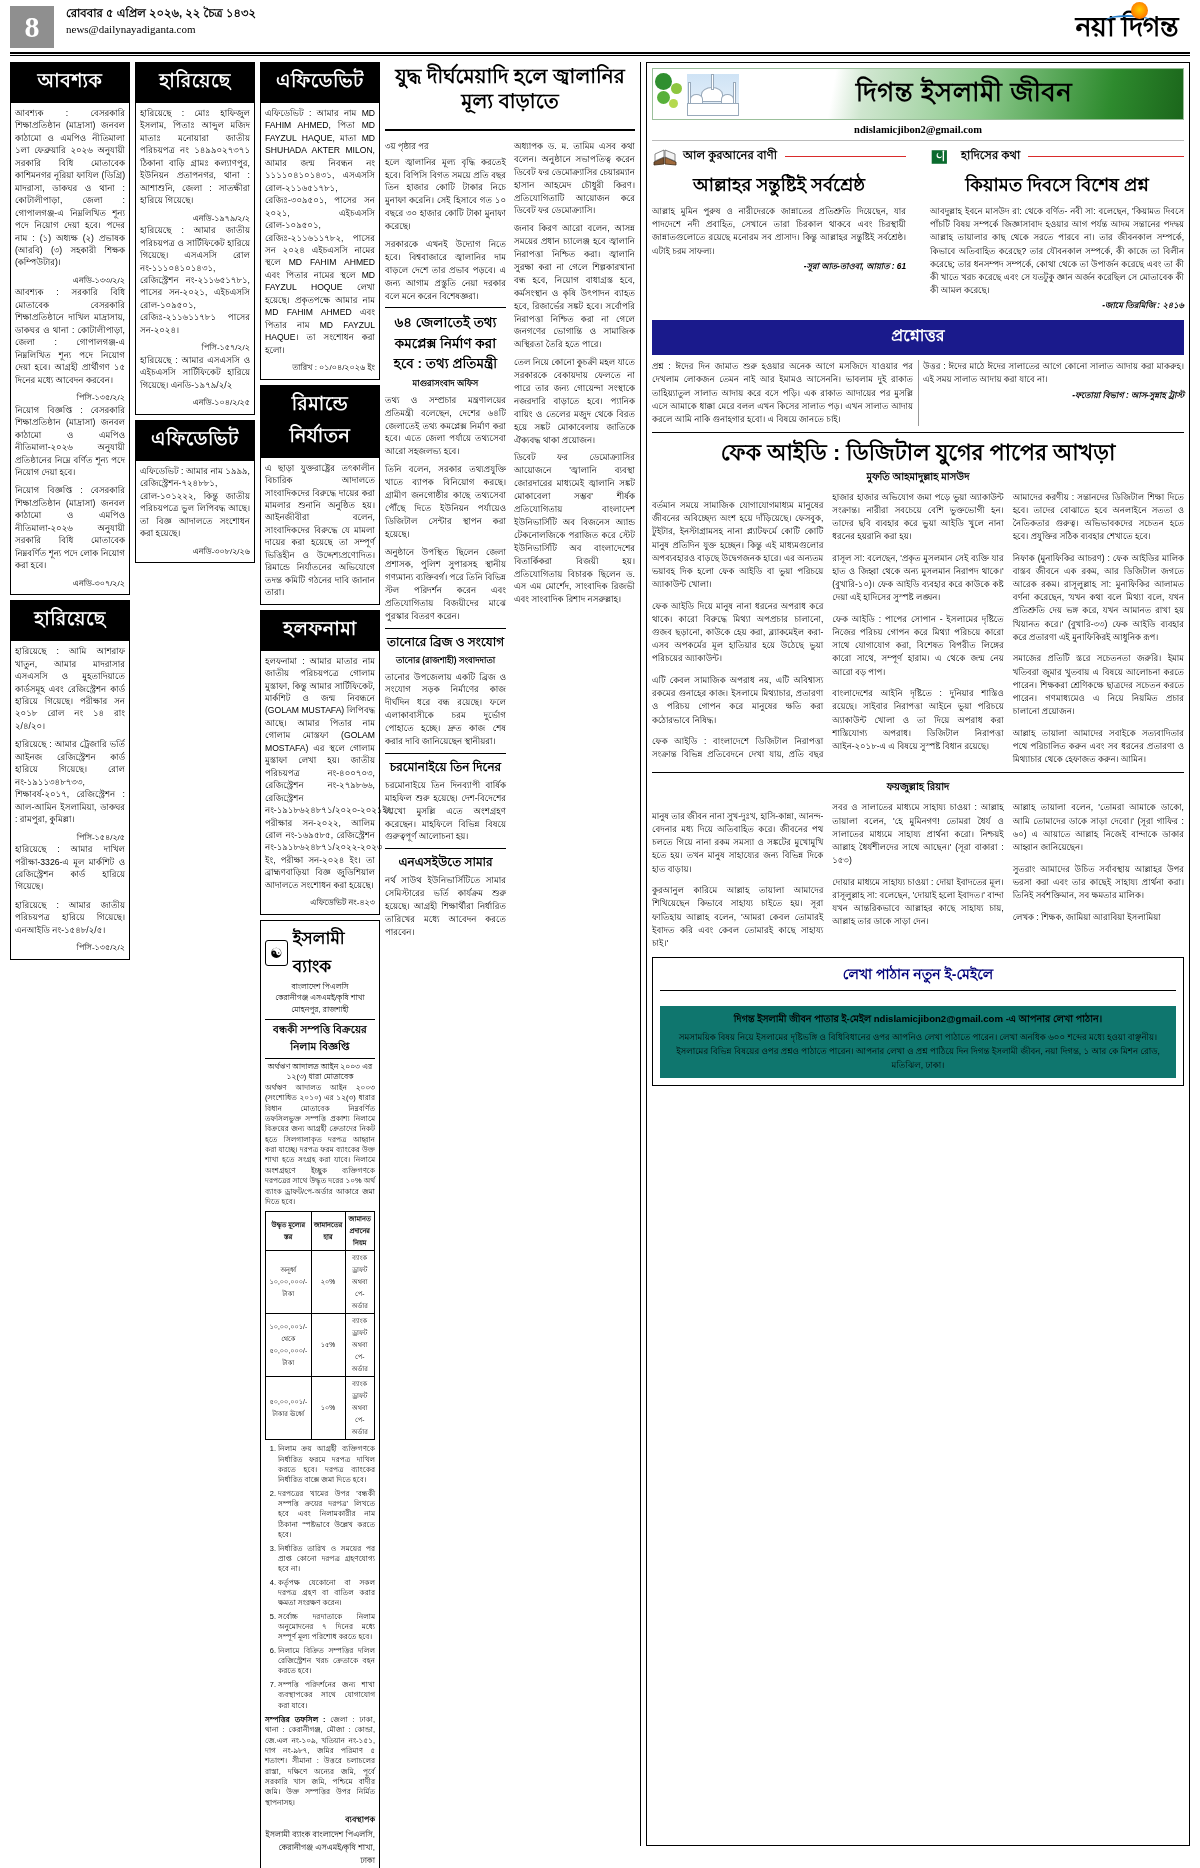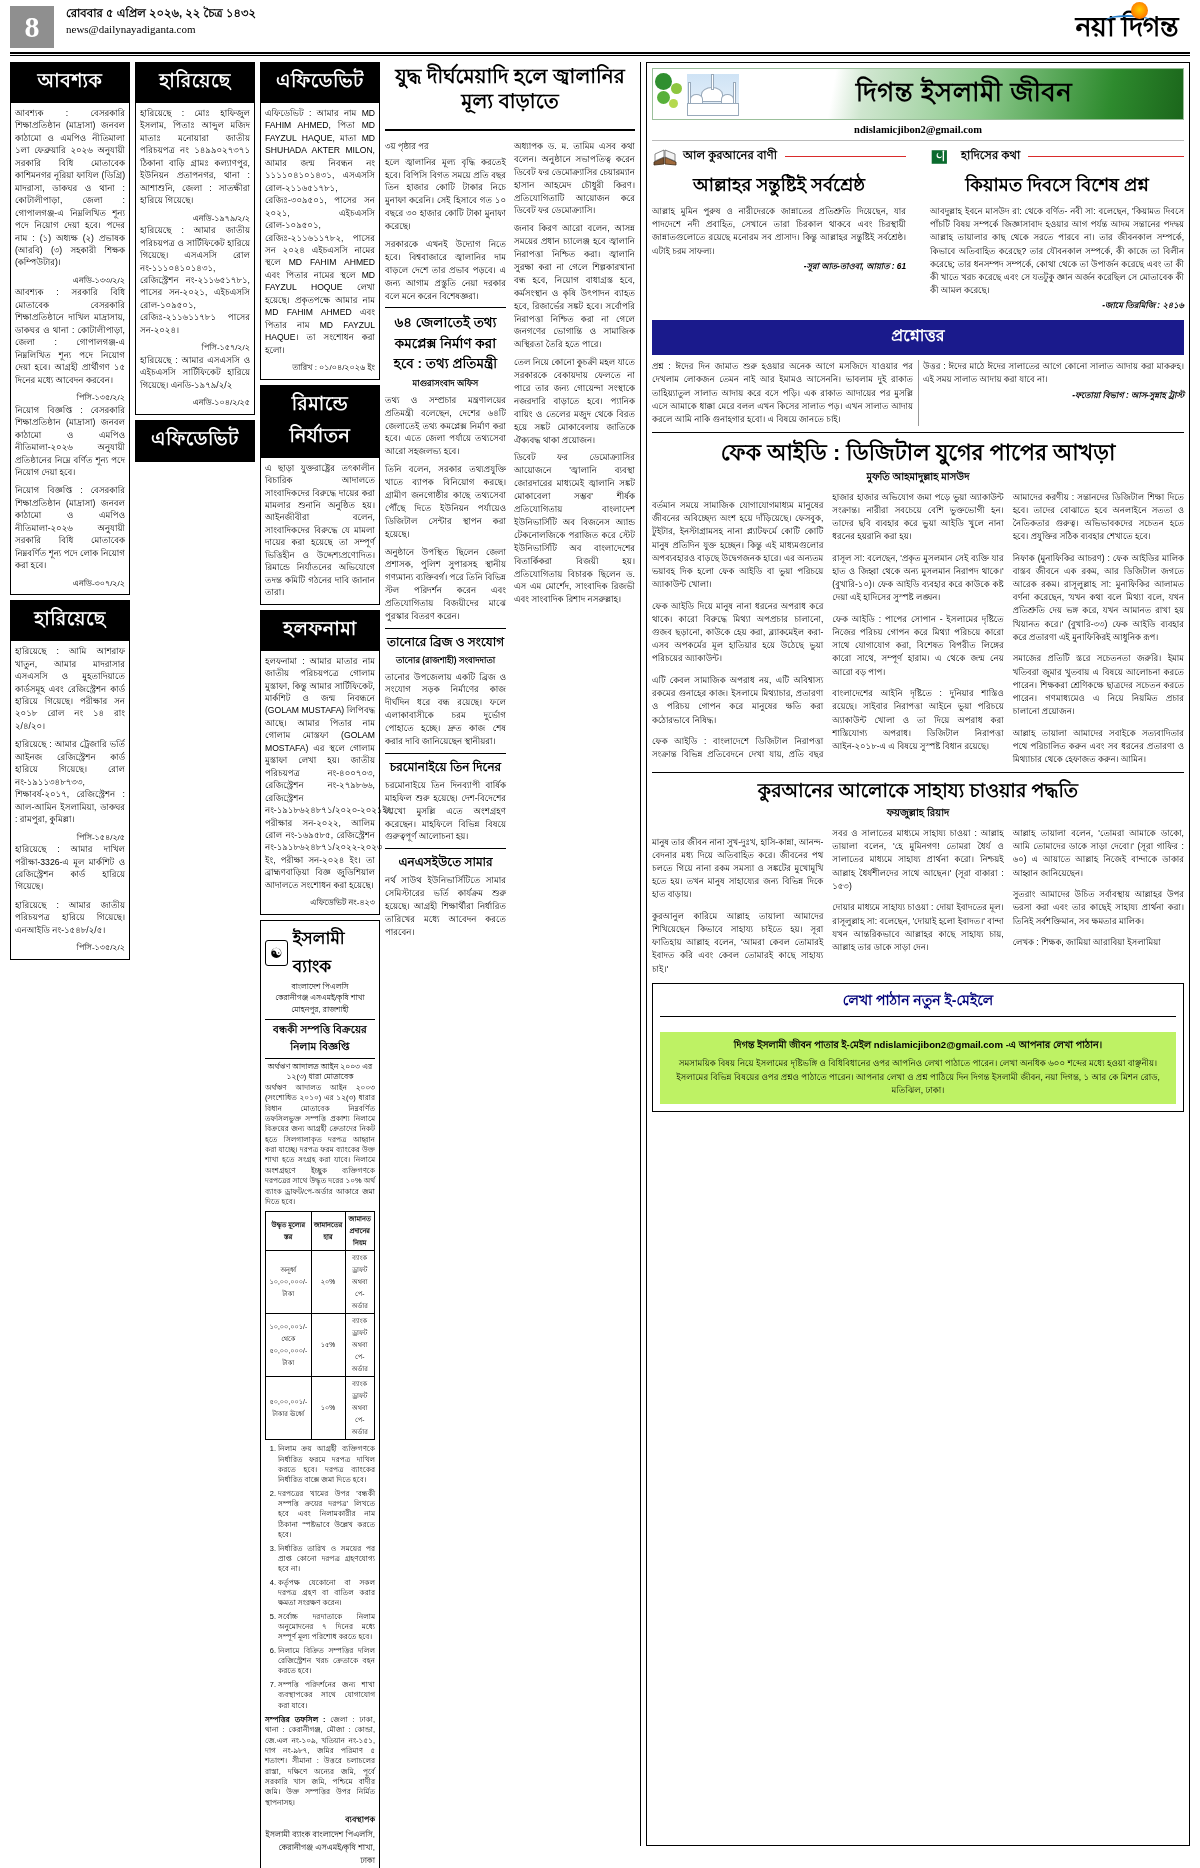--- a/index.html
+++ b/index.html
@@ -120,21 +120,21 @@
   }
   .ij-bighead { text-align:center; font-size:22px; font-weight:bold; line-height:1.25; margin:6px 0 2px 0; }
   .ij-author { text-align:center; font-size:10px; font-weight:bold; margin-bottom:5px; }
   .ij-cols2 { column-count:2; column-gap:10px; column-rule:1px solid #999; }
   .ij-cols3 { column-count:3; column-gap:9px; }
   .ij-divider { border-top:1px solid #000; margin:6px 0; }
 
   .ij-footbox { border:1px solid #000; padding:5px 7px 7px 7px; margin-top:7px; background:#fff; }
   .ij-foothead { text-align:center; font-size:14px; font-weight:bold; color:#00007a;
     border-bottom:1px solid #000; padding-bottom:3px; margin-bottom:15px; }
-  .ij-footinner { background:#bef264; padding:6px 8px; }
+  .ij-footinner { background:#0f766e; padding:6px 8px; }
   .ij-footline1 { text-align:center; font-size:9.6px; font-weight:bold; margin-bottom:4px; }
   .ij-foottext { text-align:center; font-size:8.6px; line-height:1.6; }
 
   .sub-head-center { text-align:center; font-size:13.5px; font-weight:bold; margin:5px 0 3px 0; }
   .small-head { text-align:center; font-size:12px; font-weight:bold; margin:4px 0 3px 0; }
 </style>
 </head>
 <body>
 
 <div class="topbar">
@@ -191,20 +191,24 @@
           <div class="sig">এনডি-১৯৭৯/২/২</div>
           <p>হারিয়েছে : আমার জাতীয় পরিচয়পত্র ও সার্টিফিকেট হারিয়ে গিয়েছে। এসএসসি রোল নং-১১১০৪১০১৪৩১, রেজিস্ট্রেশন নং-২১১৬৫১৭৮১, পাসের সন-২০২১, এইচএসসি রোল-১০৯৫০১, রেজিঃ-২১১৬১১৭৮১ পাসের সন-২০২৪।</p>
           <div class="sig">পিসি-১৫৭/২/২</div>
           <p>হারিয়েছে : আমার এসএসসি ও এইচএসসি সার্টিফিকেট হারিয়ে গিয়েছে। এনডি-১৯৭৯/২/২</p>
           <div class="sig">এনডি-১০৪/২/২৫</div>
         </div>
       </div>
 
       <div class="blk">
         <div class="blk-head">এফিডেভিট</div>
+        <div class="blk-body">
+          <p>এফিডেভিট : আমার নাম ১৯৯৯, রেজিস্ট্রেশন-৭২৪৮৮১, রোল-১০১২২২, কিন্তু জাতীয় পরিচয়পত্রে ভুল লিপিবদ্ধ আছে। তা বিজ্ঞ আদালতে সংশোধন করা হয়েছে।</p>
+          <div class="sig">এনডি-৩০৮/২/২৬</div>
+        </div>
       </div>
     </div>
 
     <div class="col c3">
       <div class="blk">
         <div class="blk-head">এফিডেভিট</div>
         <div class="blk-body">
           <p>এফিডেভিট : আমার নাম MD FAHIM AHMED, পিতা MD FAYZUL HAQUE, মাতা MD SHUHADA AKTER MILON, আমার জন্ম নিবন্ধন নং ১১১১০৪১০১৪৩১, এসএসসি রোল-২১১৬৫১৭৮১, রেজিঃ-৩০৯৫০১, পাসের সন ২০২১, এইচএসসি রোল-১০৯৫০১, রেজিঃ-২১১৬১১৭৮২, পাসের সন ২০২৪ এইচএসসি নামের স্থলে MD FAHIM AHMED এবং পিতার নামের স্থলে MD FAYZUL HOQUE লেখা হয়েছে। প্রকৃতপক্ষে আমার নাম MD FAHIM AHMED এবং পিতার নাম MD FAYZUL HAQUE। তা সংশোধন করা হলো।</p>
           <div class="sig">তারিখ : ০১/০৪/২০২৬ ইং</div>
         </div>
@@ -396,21 +400,20 @@
       <p>ফেক আইডি : পাপের সোপান - ইসলামের দৃষ্টিতে নিজের পরিচয় গোপন করে মিথ্যা পরিচয়ে কারো সাথে যোগাযোগ করা, বিশেষত বিপরীত লিঙ্গের কারো সাথে, সম্পূর্ণ হারাম। এ থেকে জন্ম নেয় আরো বড় পাপ।</p>
       <p>বাংলাদেশের আইনি দৃষ্টিতে : দুনিয়ার শাস্তিও রয়েছে। সাইবার নিরাপত্তা আইনে ভুয়া পরিচয়ে অ্যাকাউন্ট খোলা ও তা দিয়ে অপরাধ করা শাস্তিযোগ্য অপরাধ। ডিজিটাল নিরাপত্তা আইন-২০১৮-এ এ বিষয়ে সুস্পষ্ট বিধান রয়েছে।</p>
       <p>আমাদের করণীয় : সন্তানদের ডিজিটাল শিক্ষা দিতে হবে। তাদের বোঝাতে হবে অনলাইনে সততা ও নৈতিকতার গুরুত্ব। অভিভাবকদের সচেতন হতে হবে। প্রযুক্তির সঠিক ব্যবহার শেখাতে হবে।</p>
       <p>নিফাক (মুনাফিকির আচরণ) : ফেক আইডির মালিক বাস্তব জীবনে এক রকম, আর ডিজিটাল জগতে আরেক রকম। রাসূলুল্লাহ সা: মুনাফিকির আলামত বর্ণনা করেছেন, 'যখন কথা বলে মিথ্যা বলে, যখন প্রতিশ্রুতি দেয় ভঙ্গ করে, যখন আমানত রাখা হয় খিয়ানত করে।' (বুখারি-৩৩) ফেক আইডি ব্যবহার করে প্রতারণা এই মুনাফিকিরই আধুনিক রূপ।</p>
       <p>সমাজের প্রতিটি স্তরে সচেতনতা জরুরি। ইমাম খতিবরা জুমার খুতবায় এ বিষয়ে আলোচনা করতে পারেন। শিক্ষকরা শ্রেণিকক্ষে ছাত্রদের সচেতন করতে পারেন। গণমাধ্যমেও এ নিয়ে নিয়মিত প্রচার চালানো প্রয়োজন।</p>
       <p>আল্লাহ তায়ালা আমাদের সবাইকে সত্যবাদিতার পথে পরিচালিত করুন এবং সব ধরনের প্রতারণা ও মিথ্যাচার থেকে হেফাজত করুন। আমিন।</p>
     </div>
 
     <div class="ij-divider"></div>
 
-    <div class="ij-bighead" style="font-size:19px;">কুরআনের আলোকে সাহায্য চাওয়ার পদ্ধতি</div>
     <div class="ij-author">ফয়জুল্লাহ রিয়াদ</div>
     <div class="ij-text ij-cols3">
       <p>মানুষ তার জীবন নানা সুখ-দুঃখ, হাসি-কান্না, আনন্দ-বেদনার মধ্য দিয়ে অতিবাহিত করে। জীবনের পথ চলতে গিয়ে নানা রকম সমস্যা ও সঙ্কটের মুখোমুখি হতে হয়। তখন মানুষ সাহায্যের জন্য বিভিন্ন দিকে হাত বাড়ায়।</p>
       <p>কুরআনুল কারিমে আল্লাহ তায়ালা আমাদের শিখিয়েছেন কিভাবে সাহায্য চাইতে হয়। সূরা ফাতিহায় আল্লাহ বলেন, 'আমরা কেবল তোমারই ইবাদত করি এবং কেবল তোমারই কাছে সাহায্য চাই।'</p>
       <p>সবর ও সালাতের মাধ্যমে সাহায্য চাওয়া : আল্লাহ তায়ালা বলেন, 'হে মুমিনগণ! তোমরা ধৈর্য ও সালাতের মাধ্যমে সাহায্য প্রার্থনা করো। নিশ্চয়ই আল্লাহ ধৈর্যশীলদের সাথে আছেন।' (সূরা বাকারা : ১৫৩)</p>
       <p>দোয়ার মাধ্যমে সাহায্য চাওয়া : দোয়া ইবাদতের মূল। রাসূলুল্লাহ সা: বলেছেন, 'দোয়াই হলো ইবাদত।' বান্দা যখন আন্তরিকভাবে আল্লাহর কাছে সাহায্য চায়, আল্লাহ তার ডাকে সাড়া দেন।</p>
       <p>আল্লাহ তায়ালা বলেন, 'তোমরা আমাকে ডাকো, আমি তোমাদের ডাকে সাড়া দেবো।' (সূরা গাফির : ৬০) এ আয়াতে আল্লাহ নিজেই বান্দাকে ডাকার আহ্বান জানিয়েছেন।</p>
       <p>সুতরাং আমাদের উচিত সর্বাবস্থায় আল্লাহর উপর ভরসা করা এবং তার কাছেই সাহায্য প্রার্থনা করা। তিনিই সর্বশক্তিমান, সব ক্ষমতার মালিক।</p>
       <p>লেখক : শিক্ষক, জামিয়া আরাবিয়া ইসলামিয়া</p>
     </div>

